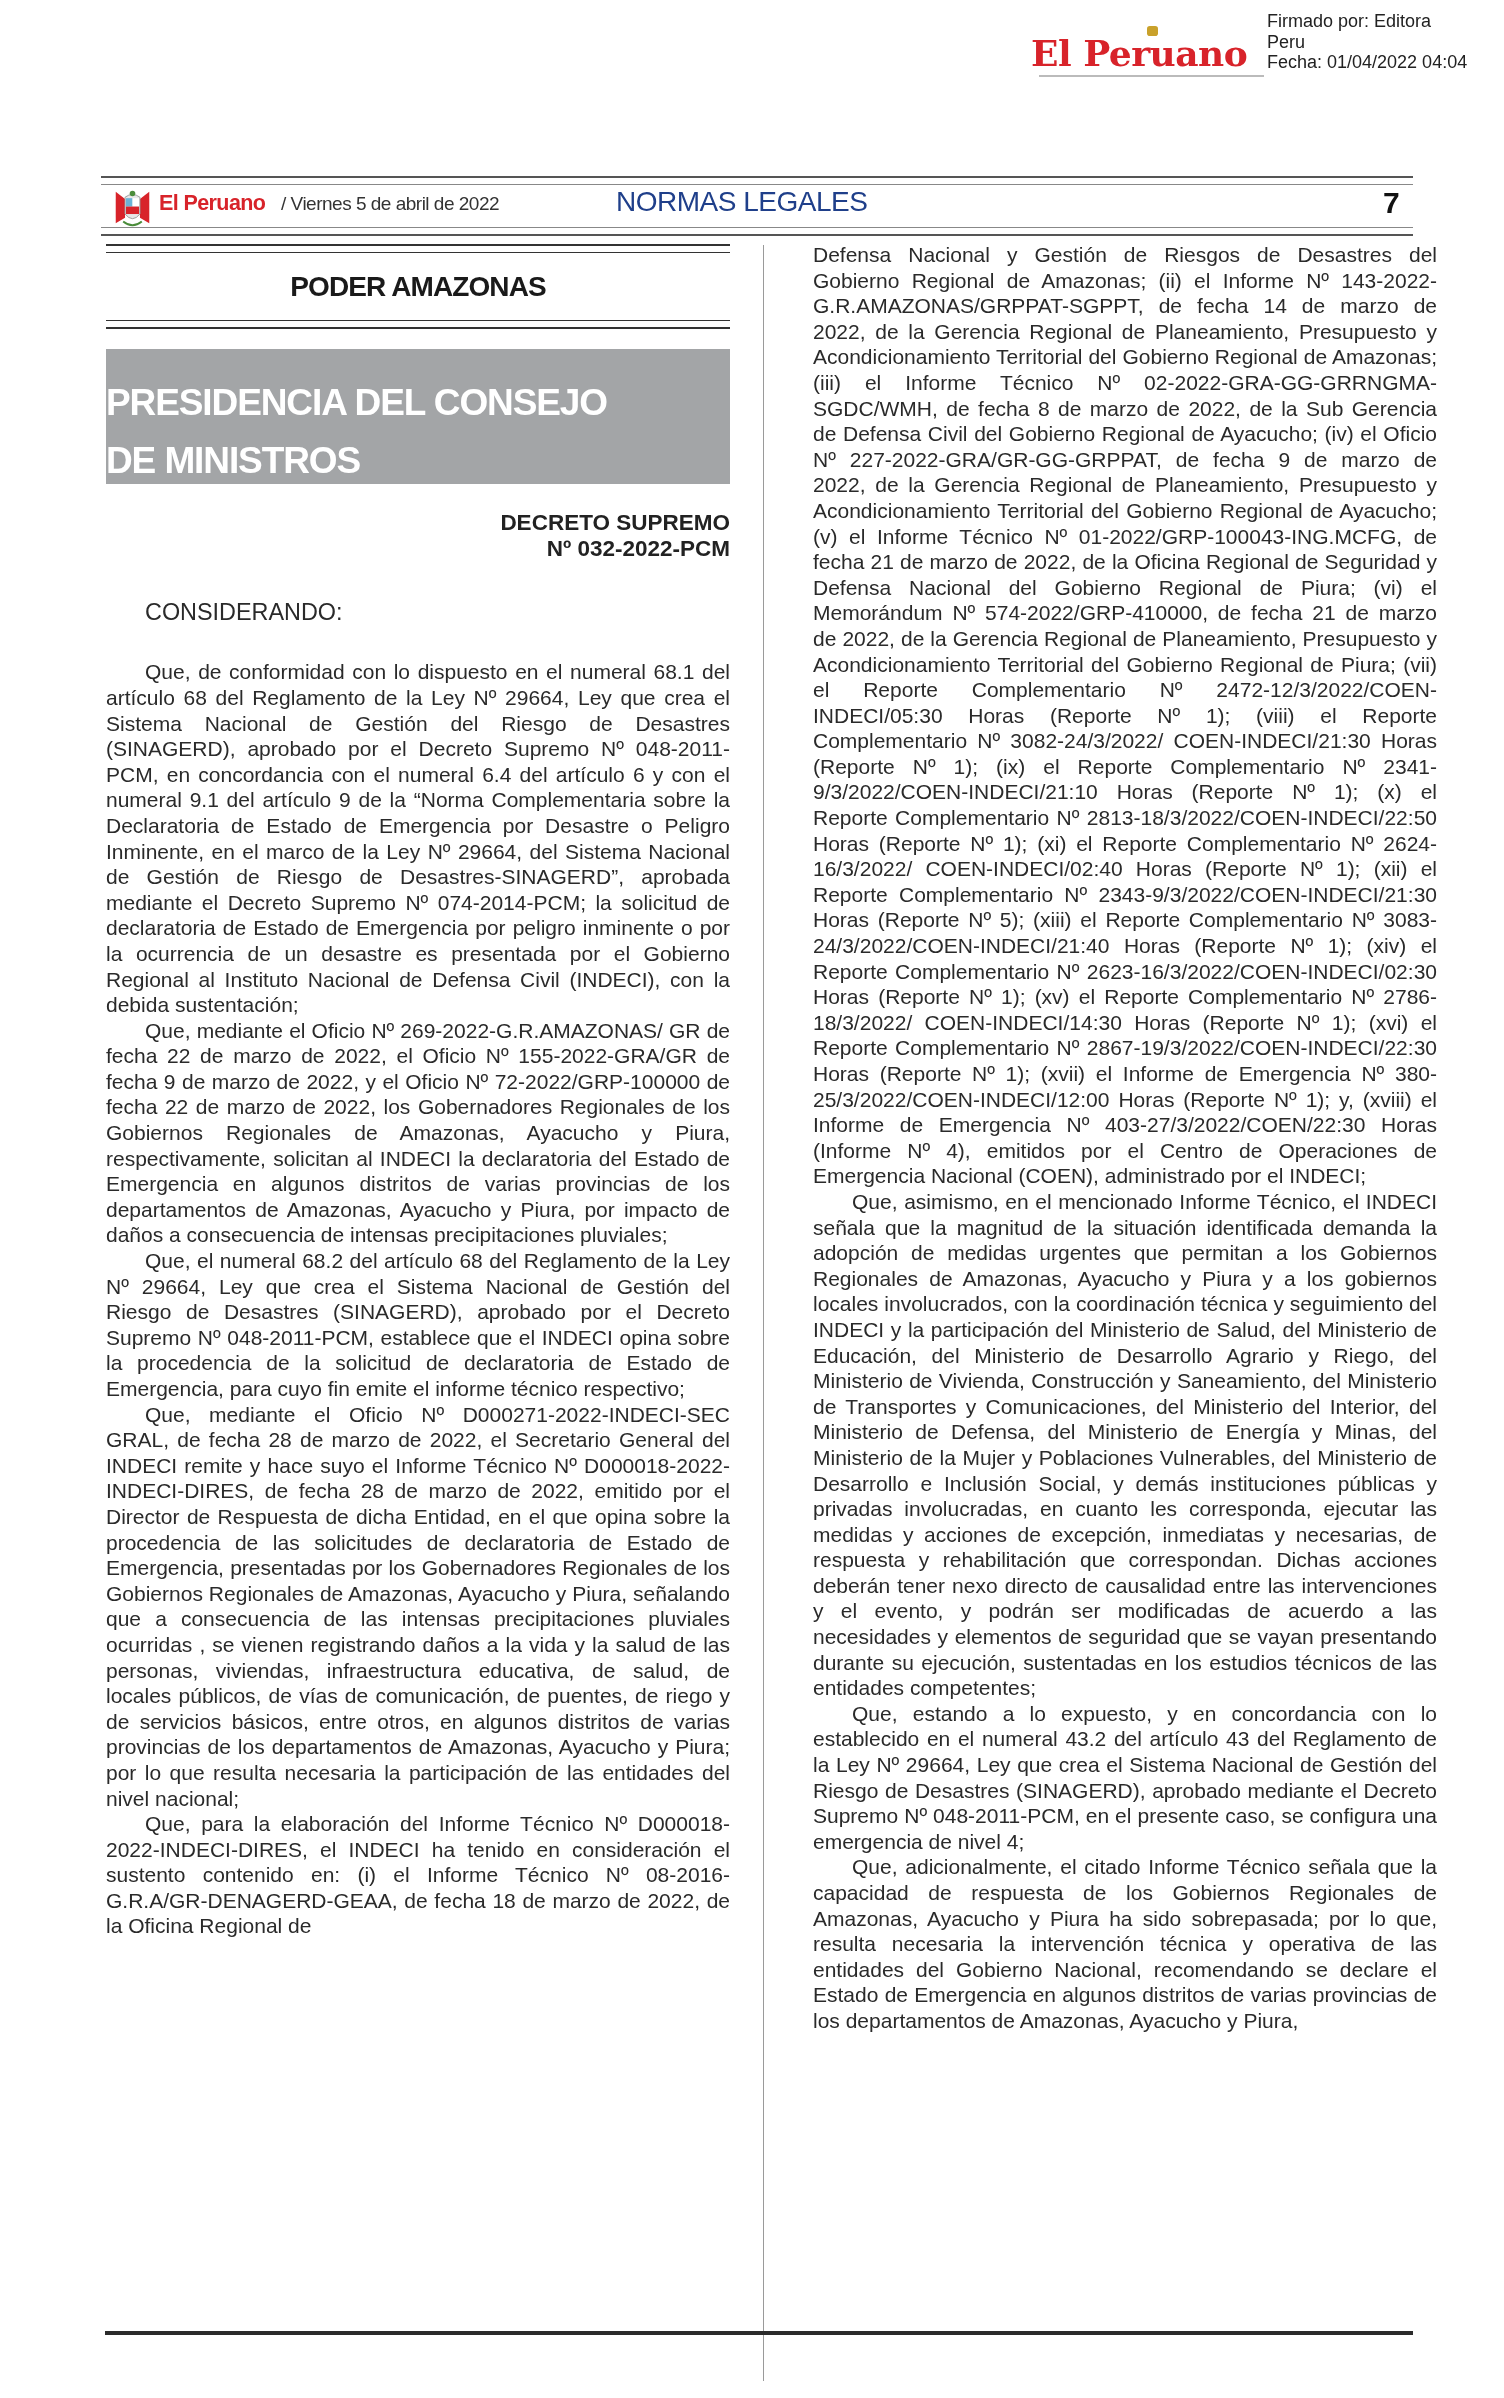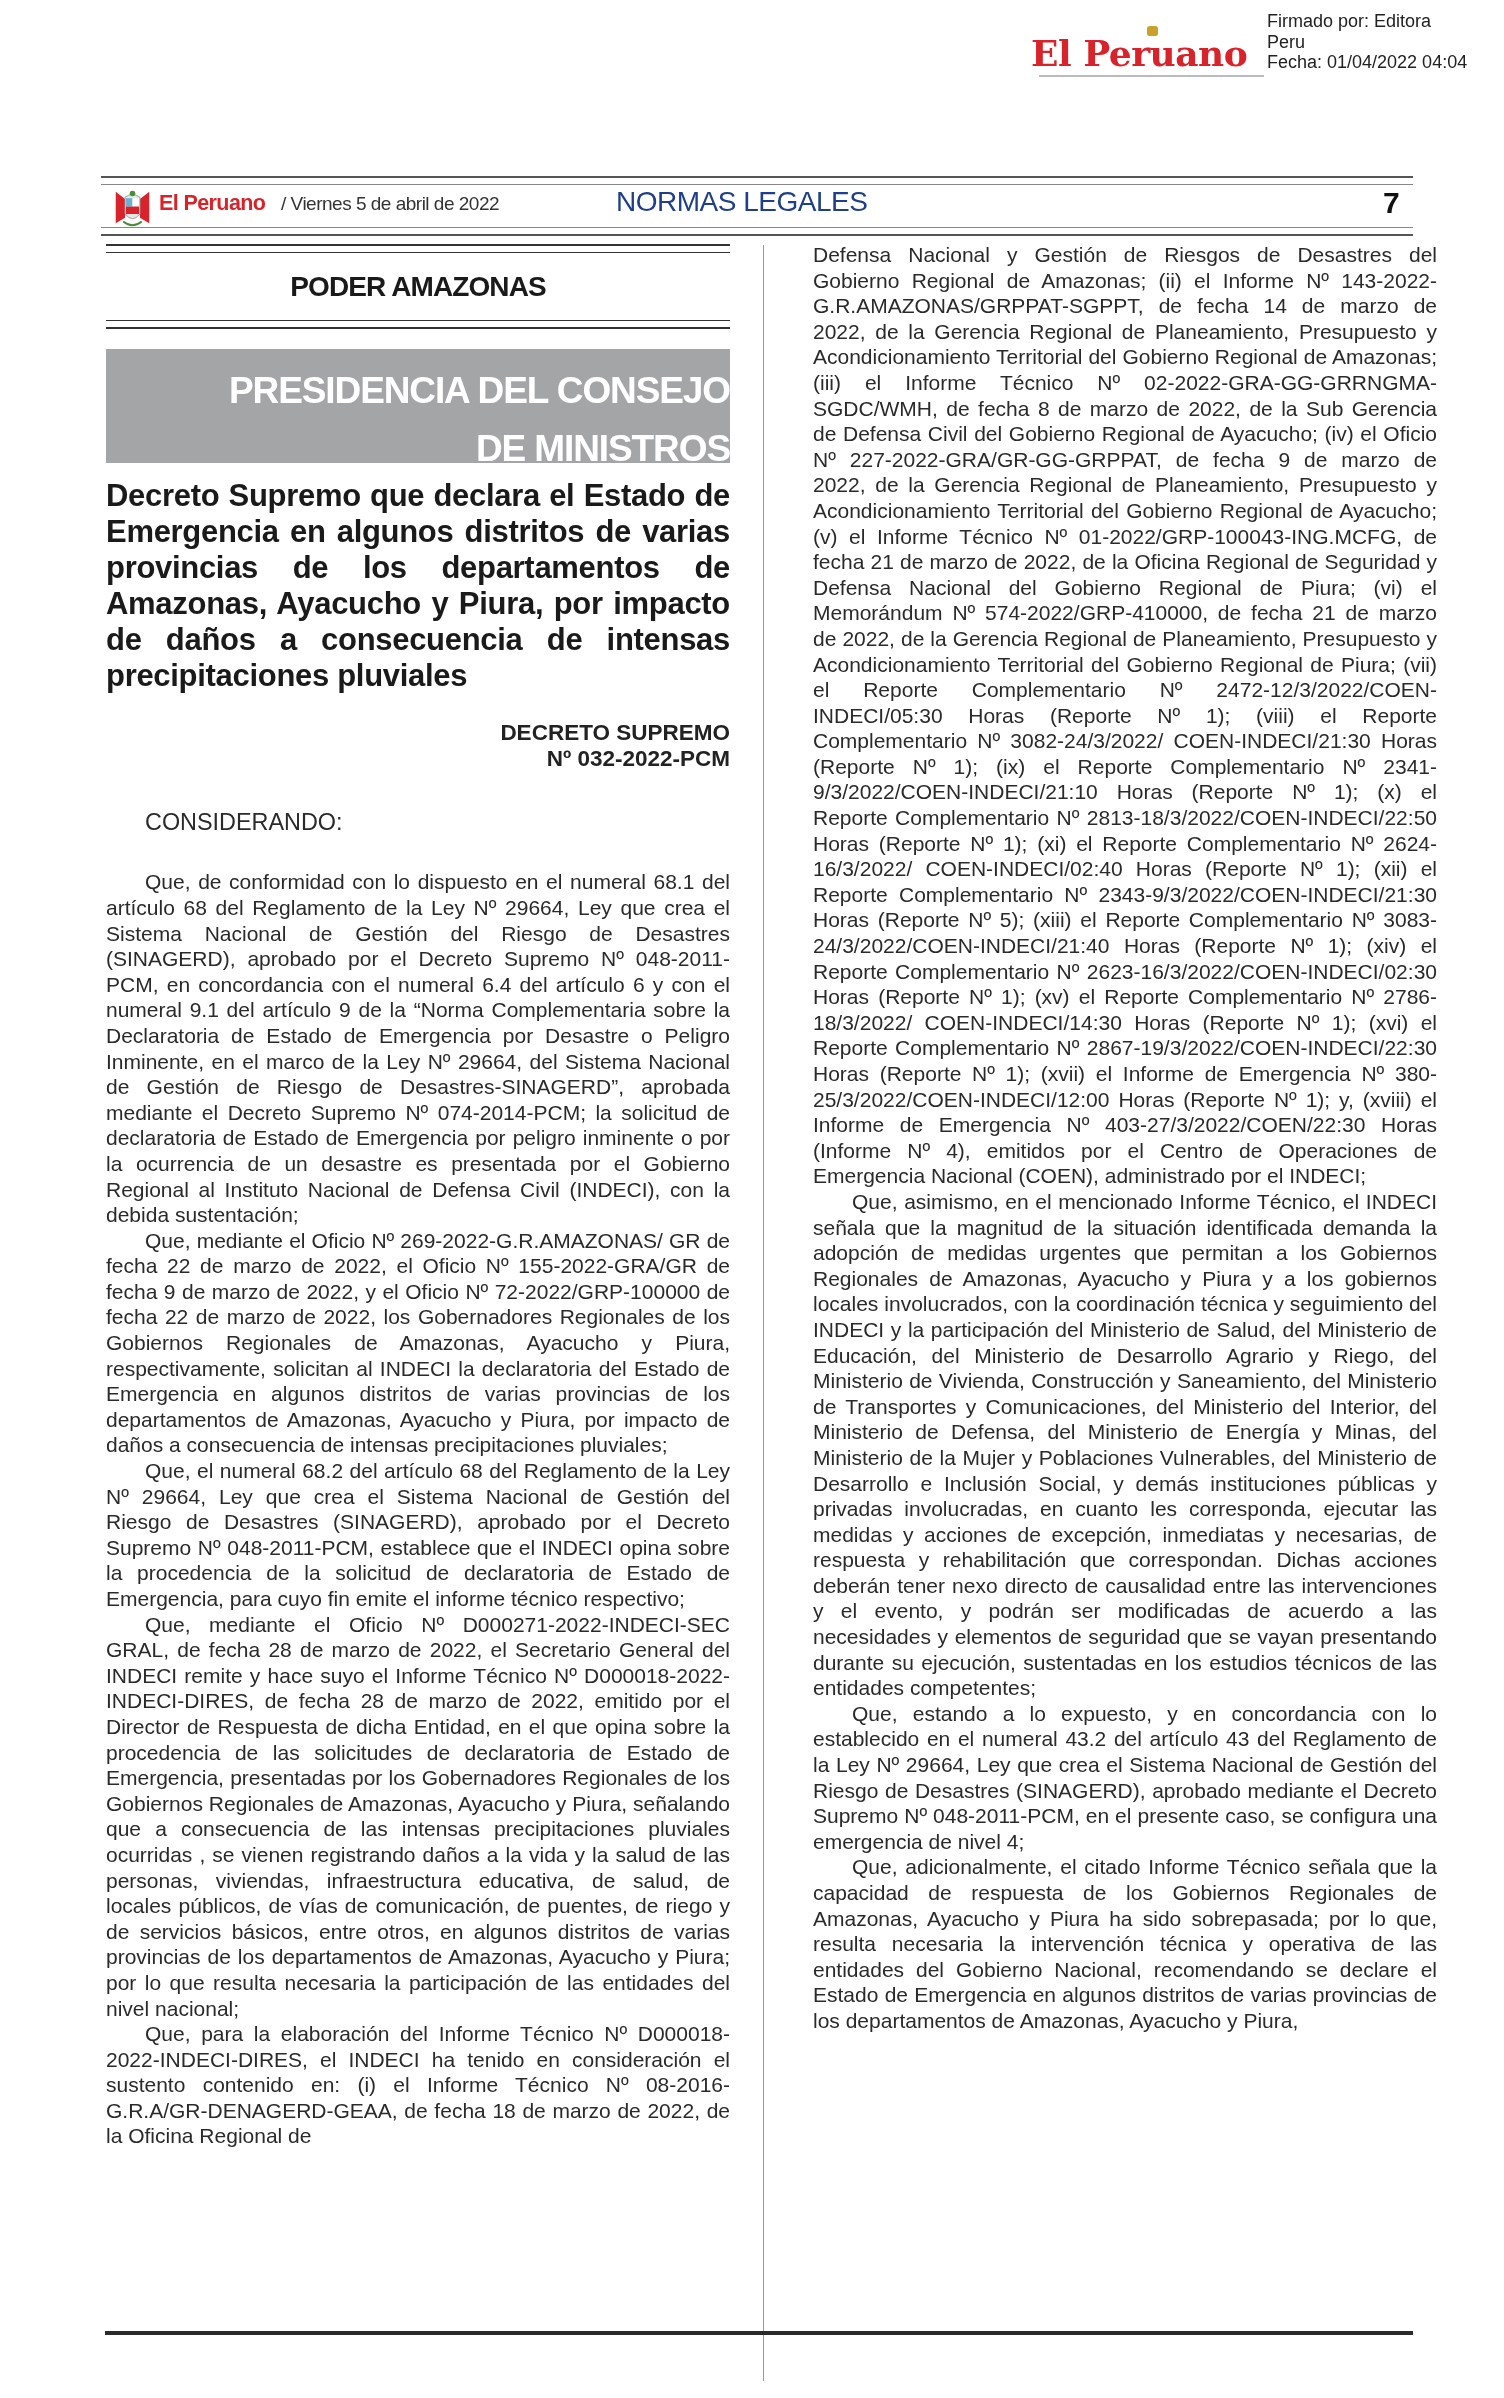--- a/index.html
+++ b/index.html
@@ -24,21 +24,21 @@
   
   .col { position: absolute; font-family: "Liberation Sans", sans-serif; font-size: 21px; line-height: 25.6px; color: #2a2a2a; text-align: justify; }
   .col-left { left: 106px; top: 244px; width: 624px; }
   .col-right { left: 780px; top: 242px; width: 624px; margin-left: 33px; }
   .col-divider { position: absolute; left: 763px; top: 245px; width: 0.9px; height: 2136px; background: #9a9a9a; }
 
   .pe-rule { height: 5.6px; border-top: 2.8px solid #333; border-bottom: 0.9px solid #333; }
   .pe-rule.bot { border-top: 0.9px solid #333; border-bottom: 2.8px solid #333; }
   .pe-title { text-align: center; font-weight: bold; font-size: 28px; line-height: 28px; color: #1a1a1a; padding: 20.6px 0 19px 0; letter-spacing: -0.9px; }
 
-  .pcm-box { margin-top: 20.6px; background: #a3a5a7; height: 114px; text-align: right; color: #ffffff; font-weight: bold; font-size: 37px; line-height: 58px; padding-top: 13px; box-sizing: border-box; letter-spacing: -1.1px; }
+  .pcm-box { margin-top: 20.6px; background: #a3a5a7; height: 135px; text-align: left; color: #ffffff; font-weight: bold; font-size: 37px; line-height: 58px; padding-top: 25px; box-sizing: border-box; letter-spacing: -1.1px; }
 
   .decree-title { margin-top: 15px; font-weight: bold; font-size: 31px; line-height: 36px; color: #1a1a1a; text-align: justify; text-align-last: left; letter-spacing: -0.3px; }
 
   .ds-head { margin-top: 26px; text-align: right; font-weight: bold; font-size: 22.5px; line-height: 26px; color: #222; }
   .plain-line { margin-top: 32px; padding-left: 39px; font-size: 23.4px; line-height: 26px; }
   .plain-line.second { margin-top: 37px; }
 
   .para { margin: 0; text-indent: 39px; text-align: justify; }
   .para.first { margin-top: 34px; }
   .para.noindent { text-indent: 0; }
@@ -83,21 +83,20 @@
 <div class="col col-left">
   <div class="pe-rule"></div>
   <div class="pe-title">PODER AMAZONAS</div>
   <div class="pe-rule bot"></div>
 
   <div class="pcm-box">
     <div>PRESIDENCIA DEL CONSEJO</div>
     <div>DE MINISTROS</div>
   </div>
 
-  <div class="decree-title">Decreto Supremo que declara el Estado de Emergencia en algunos distritos de varias provincias de los departamentos de Amazonas, Ayacucho y Piura, por impacto de daños a consecuencia de intensas precipitaciones pluviales</div>
 
   <div class="ds-head">
     <div>DECRETO SUPREMO</div>
     <div>Nº 032-2022-PCM</div>
   </div>
 
   <div class="plain-line second">CONSIDERANDO:</div>
 
   <p class="para first">Que, de conformidad con lo dispuesto en el numeral 68.1 del artículo 68 del Reglamento de la Ley Nº 29664, Ley que crea el Sistema Nacional de Gestión del Riesgo de Desastres (SINAGERD), aprobado por el Decreto Supremo Nº 048-2011-PCM, en concordancia con el numeral 6.4 del artículo 6 y con el numeral 9.1 del artículo 9 de la “Norma Complementaria sobre la Declaratoria de Estado de Emergencia por Desastre o Peligro Inminente, en el marco de la Ley Nº 29664, del Sistema Nacional de Gestión de Riesgo de Desastres-SINAGERD”, aprobada mediante el Decreto Supremo Nº 074-2014-PCM; la solicitud de declaratoria de Estado de Emergencia por peligro inminente o por la ocurrencia de un desastre es presentada por el Gobierno Regional al Instituto Nacional de Defensa Civil (INDECI), con la debida sustentación;</p>
   <p class="para">Que, mediante el Oficio Nº 269-2022-G.R.AMAZONAS/ GR de fecha 22 de marzo de 2022, el Oficio Nº 155-2022-GRA/GR de fecha 9 de marzo de 2022, y el Oficio Nº 72-2022/GRP-100000 de fecha 22 de marzo de 2022, los Gobernadores Regionales de los Gobiernos Regionales de Amazonas, Ayacucho y Piura, respectivamente, solicitan al INDECI la declaratoria del Estado de Emergencia en algunos distritos de varias provincias de los departamentos de Amazonas, Ayacucho y Piura, por impacto de daños a consecuencia de intensas precipitaciones pluviales;</p>

